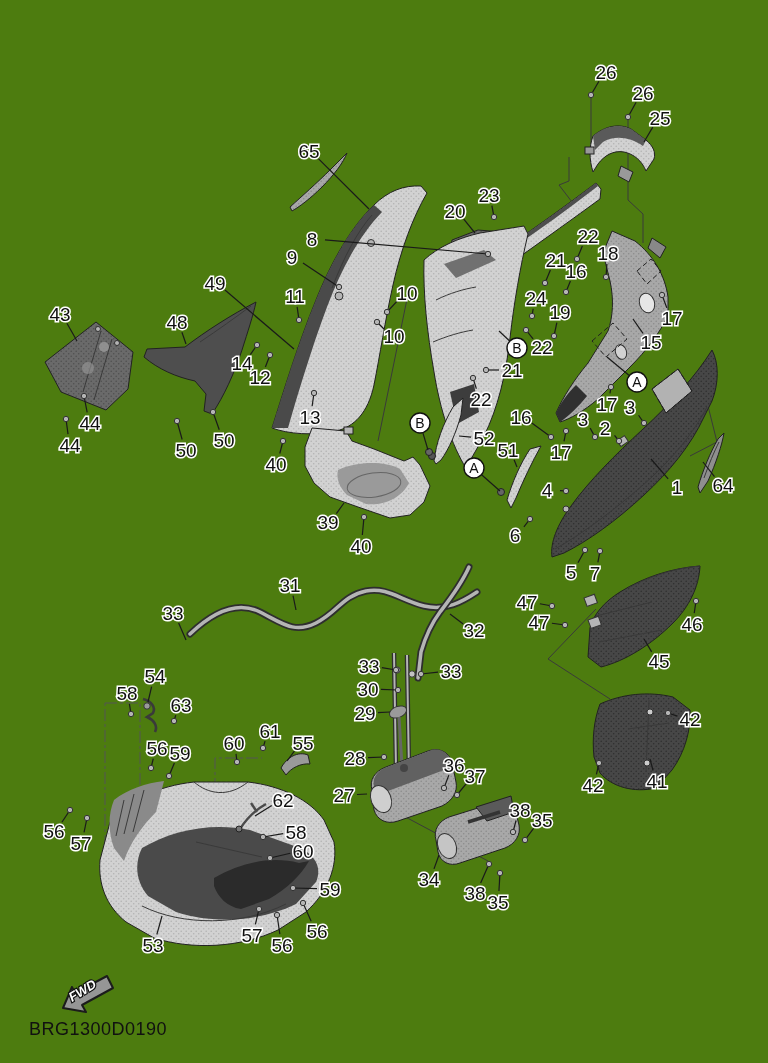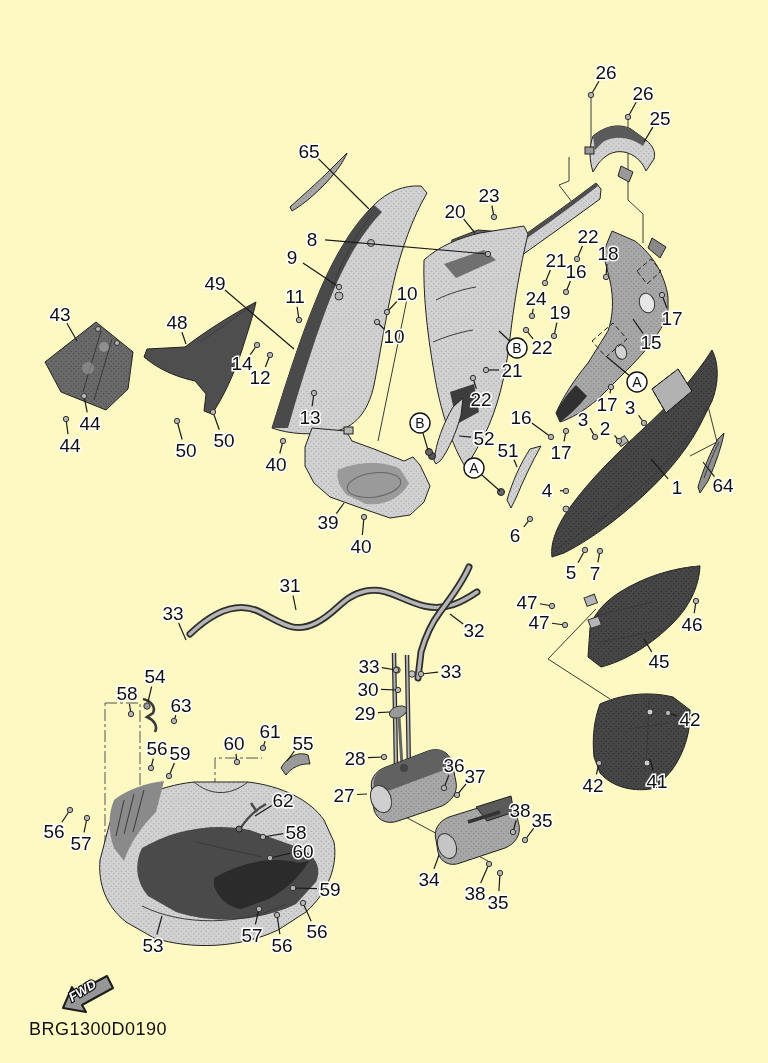--- a/index.html
+++ b/index.html
@@ -1,16 +1,16 @@
 <!DOCTYPE html>
 <html><head>
 <meta charset="utf-8">
 <style>
   html,body{margin:0;padding:0;background:#ffffff;}
-  .stage{position:relative;width:768px;height:1063px;background:#fef9c3;overflow:hidden;}
+  .stage{position:relative;width:768px;height:1063px;background:#4d7c0f;overflow:hidden;}
   svg{display:block;}
   .part{stroke:#222;stroke-width:1;}
   .thin{stroke:#3a3a3a;stroke-width:1;fill:none;}
   .dash{stroke:#222;stroke-width:1;fill:none;stroke-dasharray:5 3;}
   .refbox{stroke:#555;stroke-width:1;fill:none;stroke-dasharray:12 3 3 3;}
   .callout-num{font-family:"Liberation Sans",sans-serif;font-size:19px;fill:#101010;
     text-anchor:middle;dominant-baseline:central;paint-order:stroke;stroke:#ffffff;stroke-width:3px;}
   .ref-letter{font-family:"Liberation Sans",sans-serif;font-size:14px;fill:#101010;
     text-anchor:middle;dominant-baseline:central;}
   .leader{stroke:#1a1a1a;stroke-width:1.2;fill:none;}

